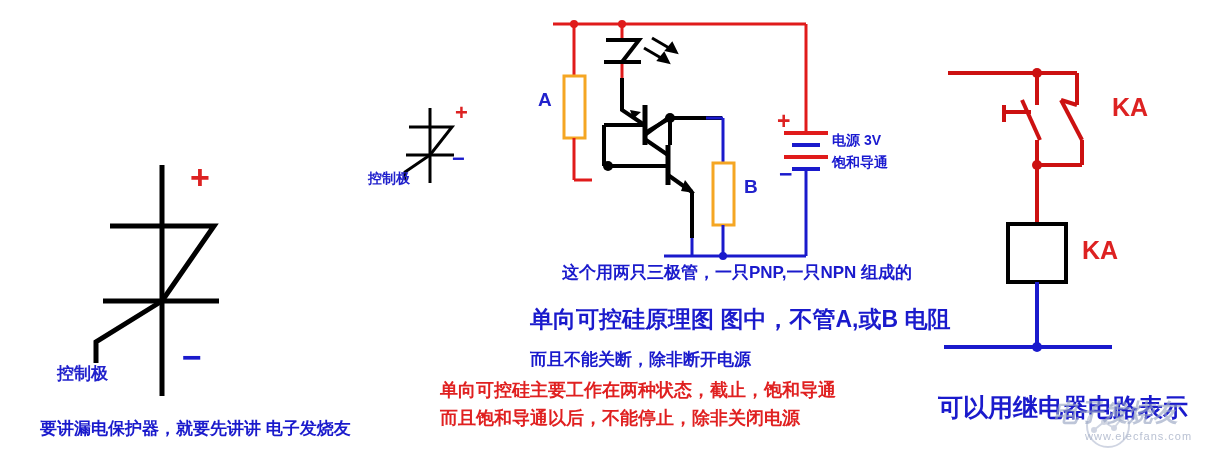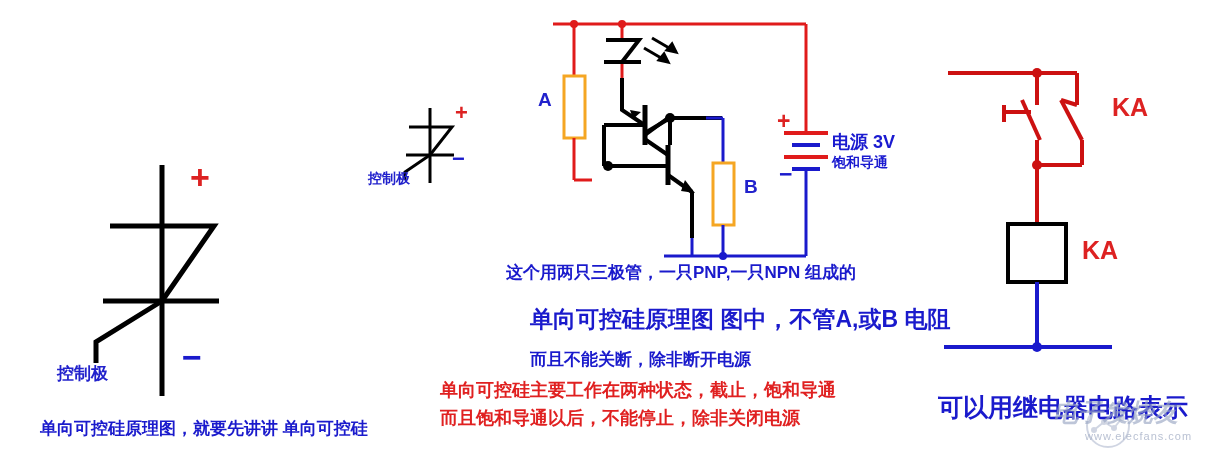--- a/index.html
+++ b/index.html
@@ -211,36 +211,36 @@
       <circle cx="8" cy="26" r="3" fill="#aab4cc"></circle>
       <circle cx="18" cy="18" r="3" fill="#aab4cc"></circle>
       <circle cx="28" cy="24" r="3" fill="#aab4cc"></circle>
       <circle cx="36" cy="14" r="3" fill="#aab4cc"></circle>
     </g>
   </svg>
 
   <div class="txt red-lbl" style="left:190px; top:160px; font-size:34px;">+</div>
   <div class="txt" style="left:182px; top:340px; font-size:34px; color:#1a1acc; font-weight:bold;">−</div>
   <div class="txt blue-label" style="left:57px; top:365px; font-size:17px;">控制极</div>
-  <div class="txt blue-cap" style="left:40px; top:420px; font-size:17px;">单向可控硅原理图，就要先讲讲  单向可控硅</div>
+  <div class="txt blue-cap" style="left:40px; top:420px; font-size:17px;">要讲漏电保护器，就要先讲讲  电子发烧友</div>
 
   <div class="txt red-lbl" style="left:455px; top:102px; font-size:22px;">+</div>
   <div class="txt" style="left:452px; top:148px; font-size:22px; color:#1a1acc; font-weight:bold;">−</div>
   <div class="txt blue-label" style="left:368px; top:171px; font-size:14px;">控制极</div>
 
   <div class="txt blue-label" style="left:538px; top:90px; font-size:19px;">A</div>
   <div class="txt blue-label" style="left:744px; top:177px; font-size:19px;">B</div>
 
   <div class="txt red-lbl" style="left:777px; top:110px; font-size:23px;">+</div>
   <div class="txt" style="left:779px; top:163px; font-size:23px; color:#1a1acc; font-weight:bold;">−</div>
 
-  <div class="txt blue-bat" style="left:832px; top:133px; font-size:18px;">电源  3V</div>
+  <div class="txt blue-bat" style="left:832px; top:133px; font-size:14px;">电源  3V</div>
   <div class="txt blue-bat" style="left:832px; top:155px; font-size:14px;">饱和导通</div>
 
-  <div class="txt blue-cap" style="left:506px; top:264px; font-size:17px;">这个用两只三极管，一只PNP,一只NPN 组成的</div>
+  <div class="txt blue-cap" style="left:562px; top:264px; font-size:17px;">这个用两只三极管，一只PNP,一只NPN 组成的</div>
   <div class="txt blue-cap" style="left:530px; top:308px; font-size:23px;">单向可控硅原理图   图中，不管A,或B 电阻</div>
   <div class="txt blue-cap" style="left:530px; top:351px; font-size:17px;">而且不能关断，除非断开电源</div>
 
   <div class="txt red-cap" style="left:440px; top:409px; font-size:18px;">而且饱和导通以后，不能停止，除非关闭电源</div>
   <div class="txt red-cap" style="left:440px; top:381px; font-size:18px;">单向可控硅主要工作在两种状态，截止，饱和导通</div>
 
   <div class="txt red-lbl" style="left:1112px; top:95px; font-size:25px;">KA</div>
   <div class="txt red-lbl" style="left:1082px; top:238px; font-size:25px;">KA</div>
   <div class="txt blue-cap" style="left:938px; top:395px; font-size:25px;">可以用继电器电路表示</div>
 

